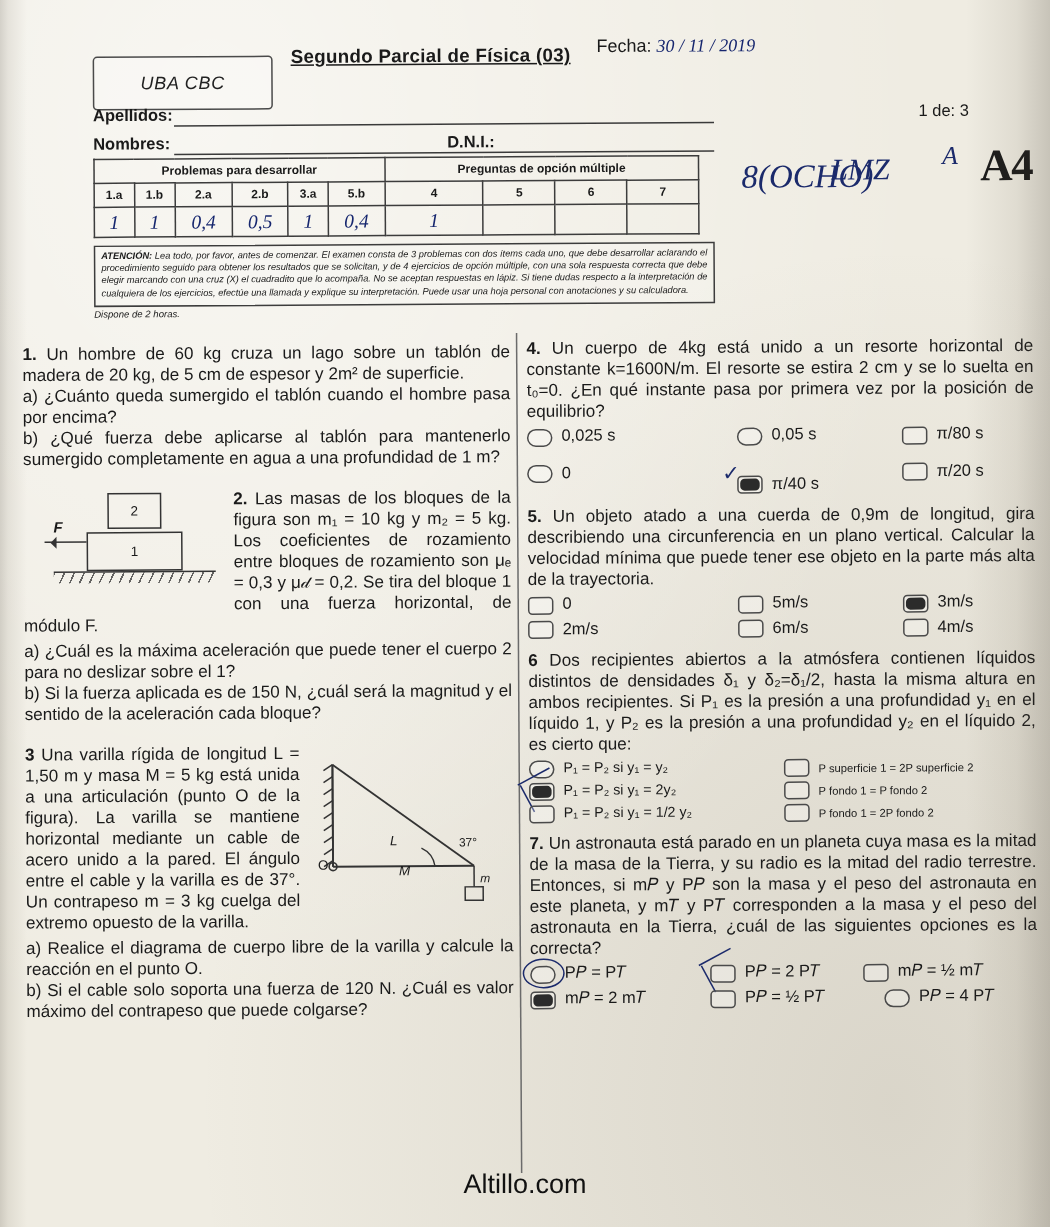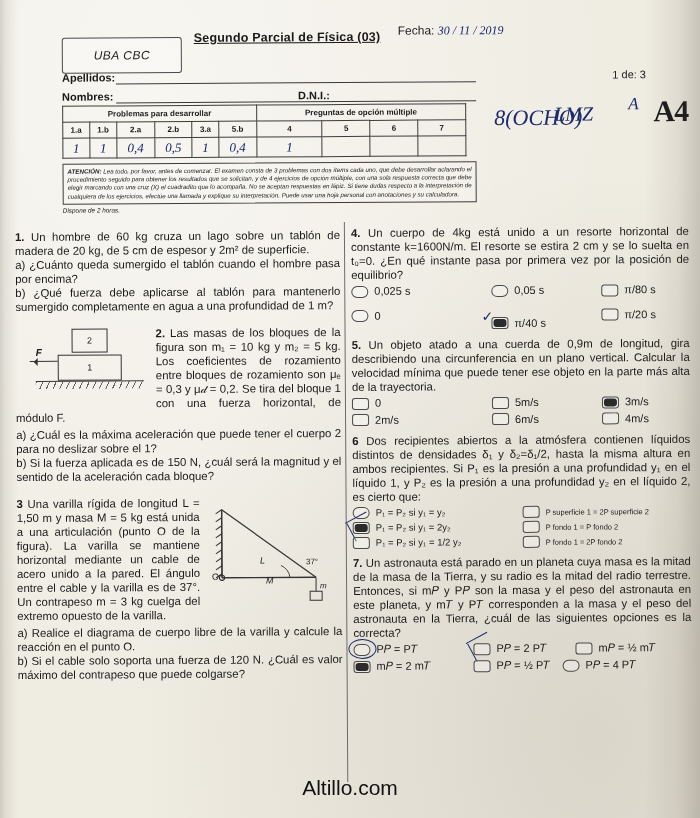--- a/index.html
+++ b/index.html
@@ -116,21 +116,21 @@
   .fig-blocks .hatch{position:absolute;left:6px;top:53px;width:108px;height:7px;
      background:repeating-linear-gradient(115deg,#333 0 1px,transparent 1px 6px);opacity:.75;}
   .fig-blocks .arrow{position:absolute;left:0;top:32px;width:28px;height:1px;background:#333;}
   .fig-blocks .arrow::before{content:"";position:absolute;left:0;top:-3px;border:4px solid transparent;border-right-color:#333;}
   .fig-blocks .flab{position:absolute;left:6px;top:18px;font-size:10px;font-style:italic;font-weight:bold;}
 
   .fig-rod{position:relative;width:128px;height:110px;float:right;margin:4px 6px 2px 8px;}
 
   .altillo{
     position:absolute;left:50%;transform:translateX(-50%);bottom:18px;
-    font-size:21px;color:#111;font-family:"Liberation Sans",sans-serif;
+    font-size:18px;color:#111;font-family:"Liberation Sans",sans-serif;
   }
   .fold{
     position:absolute;right:0;top:0;width:56px;height:818px;
     background:linear-gradient(to right, rgba(0,0,0,0) 0%, rgba(90,80,60,.10) 60%, rgba(60,52,38,.22) 100%);
     pointer-events:none;
   }
   .edge{
     position:absolute;left:0;top:0;width:18px;height:818px;
     background:linear-gradient(to left, rgba(0,0,0,0) 0%, rgba(90,80,60,.10) 70%, rgba(60,52,38,.18) 100%);
     pointer-events:none;
@@ -406,21 +406,21 @@
           <div class="opt">
             <span class="box"></span>
             <span>m𝑃 = ½ m𝑇</span>
           </div>
         </div>
         <div class="orow">
           <div class="opt" style="width:120px">
             <span class="box mark"></span>
             <span>m𝑃 = 2 m𝑇</span>
           </div>
-          <div class="opt" style="width:89px">
+          <div class="opt" style="width:116px">
             <span class="box"></span>
             <span>P𝑃 = ½ P𝑇</span>
           </div>
           <div class="opt">
             <span class="box ellip"></span>
             <span>P𝑃 = 4 P𝑇</span>
           </div>
         </div>
       </div>
     </div>

